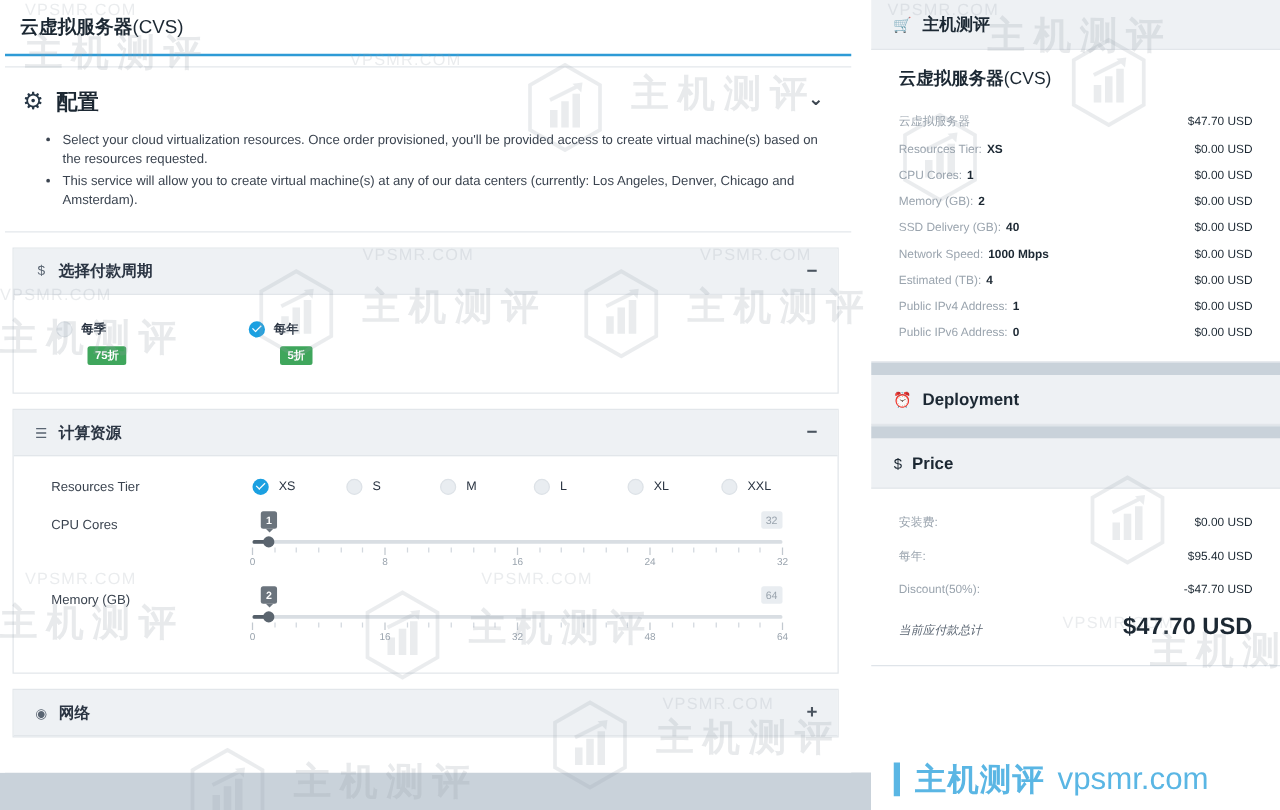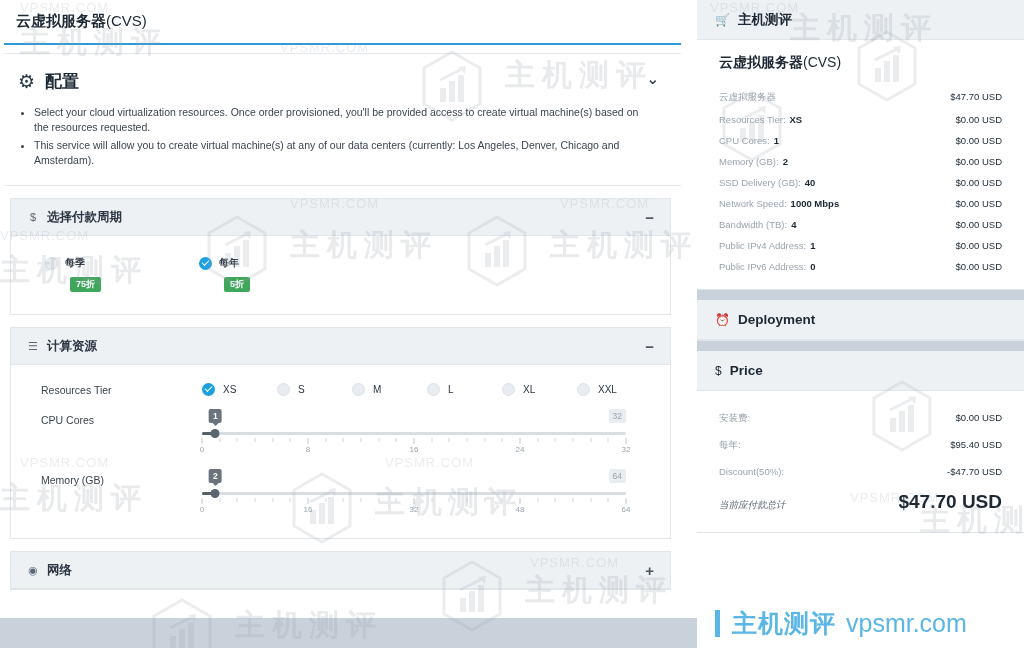--- a/index.html
+++ b/index.html
@@ -44,21 +44,21 @@
   .config-head {
     display: flex; align-items: center; padding: 16px 18px 10px 18px;
     position: relative;
   }
   .config-head .gear { font-size: 19px; color: #273746; margin-right: 10px; }
   .config-title { font-size: 17px; font-weight: 700; color: #1c2833; }
   .chev {
     position: absolute; right: 22px; top: 50%; transform: translateY(-50%);
     font-size: 15px; color: #3c4650; font-weight: 700;
   }
-  .bullets { padding: 2px 26px 14px 34px; }
+  .bullets { padding: 2px 26px 14px 50px; }
   .bullets li {
     font-size: 10.5px; color: #3b4450; line-height: 15px;
     margin-bottom: 3px; list-style: disc;
   }
 
   .section {
     margin: 12px 10px 0 10px; border: 1px solid #e2e6ea;
     background: #ffffff;
   }
   .section-head {
@@ -417,21 +417,21 @@
         </div>
         <div class="sum-row">
           <span class="sum-label"><span>SSD Delivery (GB):</span><b>40</b></span>
           <span class="sum-val">$0.00 USD</span>
         </div>
         <div class="sum-row">
           <span class="sum-label"><span>Network Speed:</span><b>1000 Mbps</b></span>
           <span class="sum-val">$0.00 USD</span>
         </div>
         <div class="sum-row">
-          <span class="sum-label"><span>Bandwidth (TB):</span><b>4</b></span>
+          <span class="sum-label"><span>Estimated (TB):</span><b>4</b></span>
           <span class="sum-val">$0.00 USD</span>
         </div>
         <div class="sum-row">
           <span class="sum-label"><span>Public IPv4 Address:</span><b>1</b></span>
           <span class="sum-val">$0.00 USD</span>
         </div>
         <div class="sum-row">
           <span class="sum-label"><span>Public IPv6 Address:</span><b>0</b></span>
           <span class="sum-val">$0.00 USD</span>
         </div>

